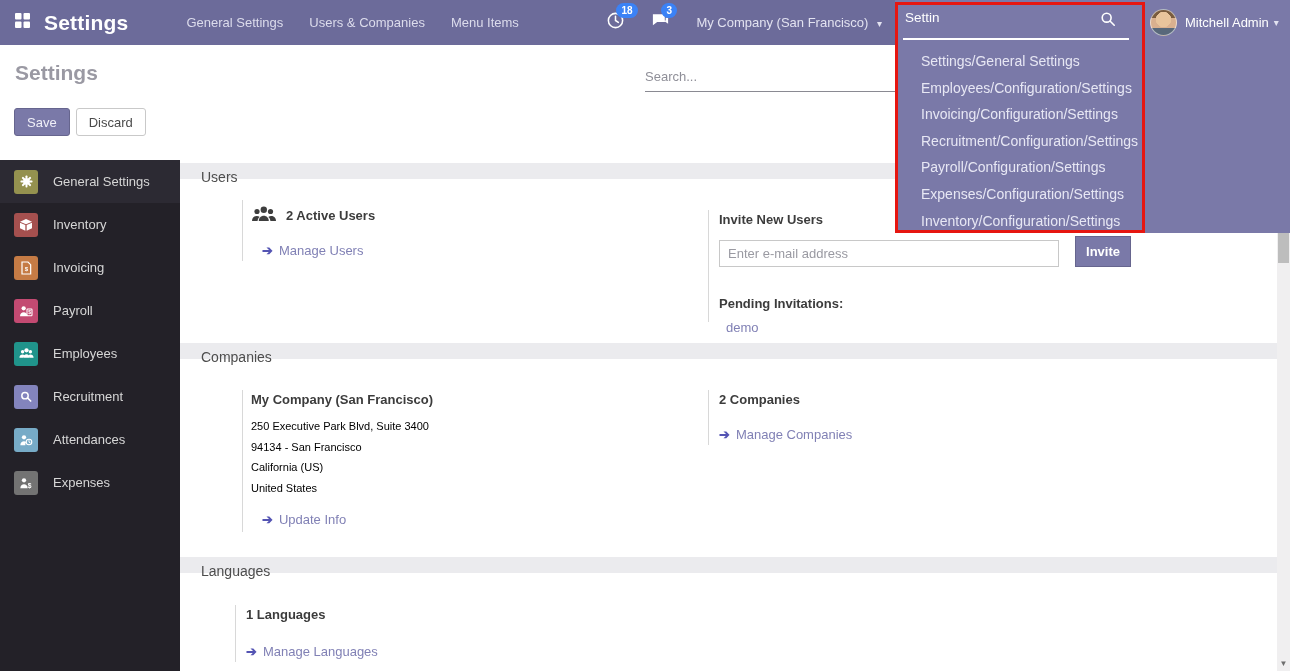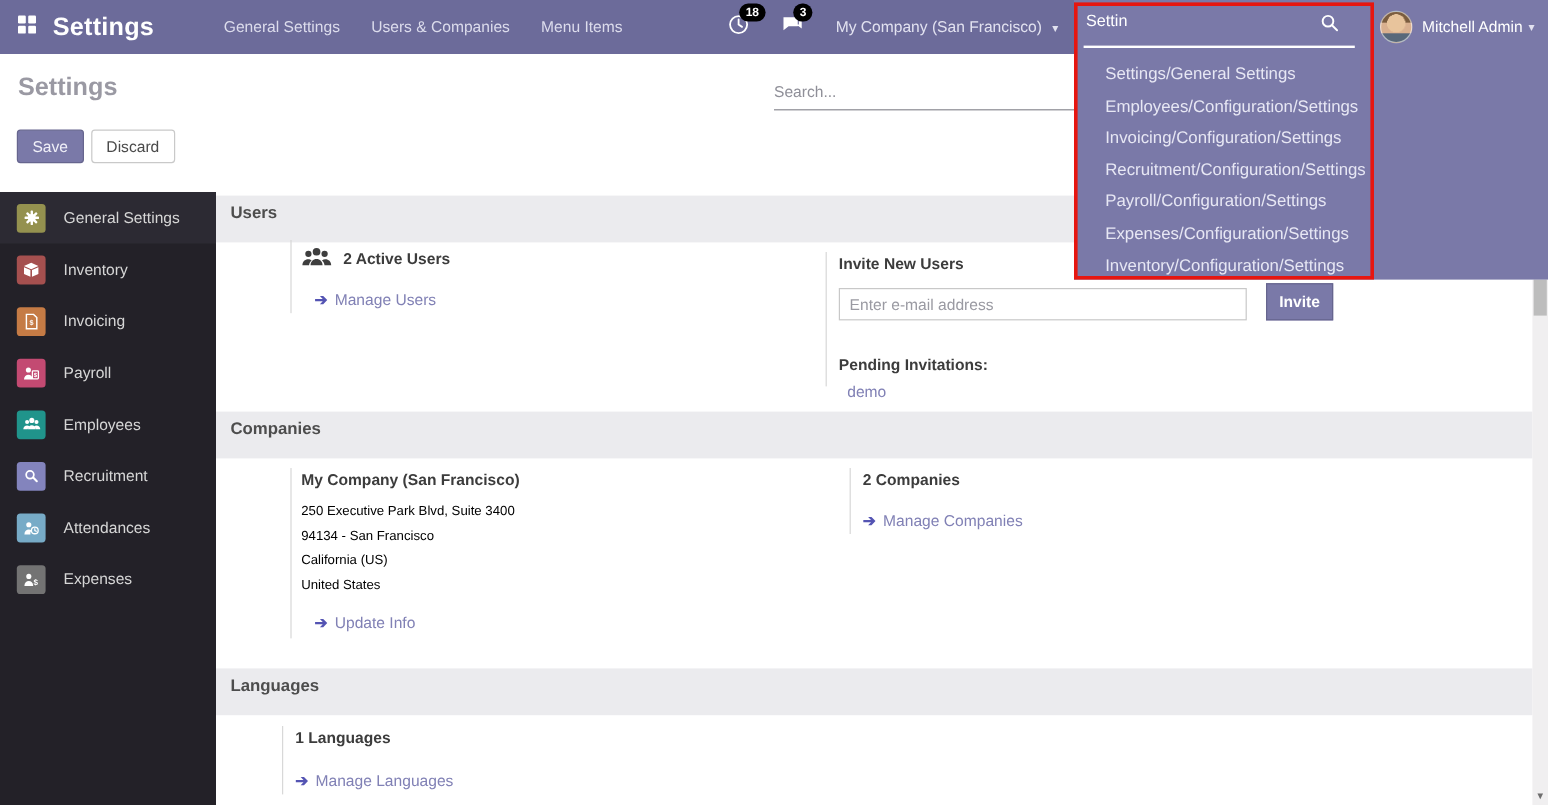--- a/index.html
+++ b/index.html
@@ -6,21 +6,21 @@
   html,body { width:1290px; height:671px; overflow:hidden; }
   body { font-family:"Liberation Sans", sans-serif; background:#fff; position:relative; }
 
   
   .navbar { position:absolute; left:0; top:0; width:1290px; height:45px; background:#6c6b9a; display:flex; align-items:center; z-index:30; }
   .apps-btn { width:44px; height:45px; display:flex; align-items:center; justify-content:center; cursor:pointer; }
   .brand { color:#fff; font-size:21px; font-weight:bold; letter-spacing:.2px; margin-right:58px; }
   .nav-menu { color:#dcdcec; font-size:13px; margin-right:26px; cursor:pointer; white-space:nowrap; }
   .systray { display:flex; align-items:center; margin-left:auto; margin-right:408px; }
   .tray-icon { position:relative; margin-right:26px; display:flex; align-items:center; cursor:pointer; }
-  .badge { position:absolute; left:10px; top:-8px; background:#000000; color:#fff; font-size:10px; line-height:15px; padding:0 5px; border-radius:8px; font-weight:bold; }
+  .badge { position:absolute; left:10px; top:-8px; background:#3b82f6; color:#fff; font-size:10px; line-height:15px; padding:0 5px; border-radius:8px; font-weight:bold; }
   .company-menu { color:#e2e2f0; font-size:13px; white-space:nowrap; cursor:pointer; }
   .caret { font-size:10px; color:#e2e2f0; margin-left:5px; }
 
   
   .overlay-panel { position:absolute; left:895px; top:0; width:395px; height:233px; background:#7a79a8; z-index:40; }
   .user-menu { position:absolute; left:255px; top:9px; display:flex; align-items:center; cursor:pointer; }
   .avatar { width:27px; height:27px; border-radius:50%; border:1px solid rgba(255,255,255,.55); background:
       radial-gradient(circle at 50% 38%, #e8c49c 0 38%, transparent 39%),
       linear-gradient(180deg,#7a5c3e 0 34%, #d9b08f 34% 72%, #58687a 72%);
       margin-right:8px; }
@@ -42,21 +42,21 @@
 
   
   .side-nav { position:absolute; left:0; top:160px; width:180px; height:511px; background:#232128; z-index:5; }
   .side-item { height:43px; display:flex; align-items:center; padding-left:14px; cursor:pointer; }
   .side-item.active { background:#2c2a33; }
   .tile { width:24px; height:24px; border-radius:3px; display:flex; align-items:center; justify-content:center; flex:0 0 24px; }
   .side-label { color:#d6d6d6; font-size:13px; margin-left:15px; white-space:nowrap; }
 
   
   .sections { position:absolute; left:180px; top:160px; width:1097px; height:511px; background:#fff; }
-  .strip { position:absolute; left:0; width:1097px; height:39px; background:#ebebee; font-size:14px; font-weight:bold; color:#4d4d4d; line-height:28px; padding-left:12px; }
+  .strip { position:absolute; left:0; width:1097px; height:16px; background:#ebebee; font-size:14px; font-weight:normal; color:#4d4d4d; line-height:28px; padding-left:21px; }
   .blk { position:absolute; border-left:1px solid #d8d8d8; }
   .bold13 { font-size:13px; font-weight:bold; color:#3c3c3c; white-space:nowrap; }
   .link { font-size:13px; color:#8181b5; white-space:nowrap; cursor:pointer; }
   .arrow { color:#5454b3; font-size:13px; margin-right:6px; font-weight:bold; }
   .addr { font-size:11px; color:#000000; line-height:20.5px; white-space:nowrap; }
   .email-input { width:340px; height:27px; border:1px solid #c8c8c8; border-radius:0; font-size:13px; padding:0 8px; color:#444; font-family:"Liberation Sans",sans-serif; }
   .email-input::placeholder { color:#9a9aa2; }
   .invite-btn { position:absolute; left:356px; top:27px; width:56px; height:31px; background:#7a79a8; border:1px solid #66658e; border-radius:0; color:#fff; font-size:13px; font-weight:bold; cursor:pointer; font-family:"Liberation Sans",sans-serif; }
 
   
@@ -246,21 +246,21 @@
             <path d="M1 16c0-3.2 2.2-5 4.8-5 1.1 0 2.1.4 2.9 1-1.3 1-2.1 2.5-2.1 4zM25 16c0-3.2-2.2-5-4.8-5-1.1 0-2.1.4-2.9 1 1.3 1 2.1 2.5 2.1 4zM7.8 16c0-3 2.2-5.2 5-5.2s5 2.2 5 5.2z"></path>
           </svg>
       </span>
       <span class="bold13">2 Active Users</span>
     </div>
     <div style="margin-top:13px; padding-left:11px;">
       <span class="arrow">➔</span><span class="link">Manage Users</span>
     </div>
   </div>
 
-  <div class="blk" style="left:508px; top:50px; width:440px; height:112px; padding:2px 0 2px 10px;">
+  <div class="blk" style="left:528px; top:50px; width:440px; height:112px; padding:2px 0 2px 10px;">
     <div class="bold13" style="height:22px;">Invite New Users</div>
     <div style="position:relative; height:44px;">
       <input class="email-input" style="position: absolute; left: 0px; top: 6px;" placeholder="Enter e-mail address">
       <button class="invite-btn" style="top:2px;">Invite</button>
     </div>
     <div class="bold13" style="margin-top:18px;">Pending Invitations:</div>
     <div style="margin-top:7px; padding-left:7px;">
       <span class="link">demo</span>
     </div>
   </div>

